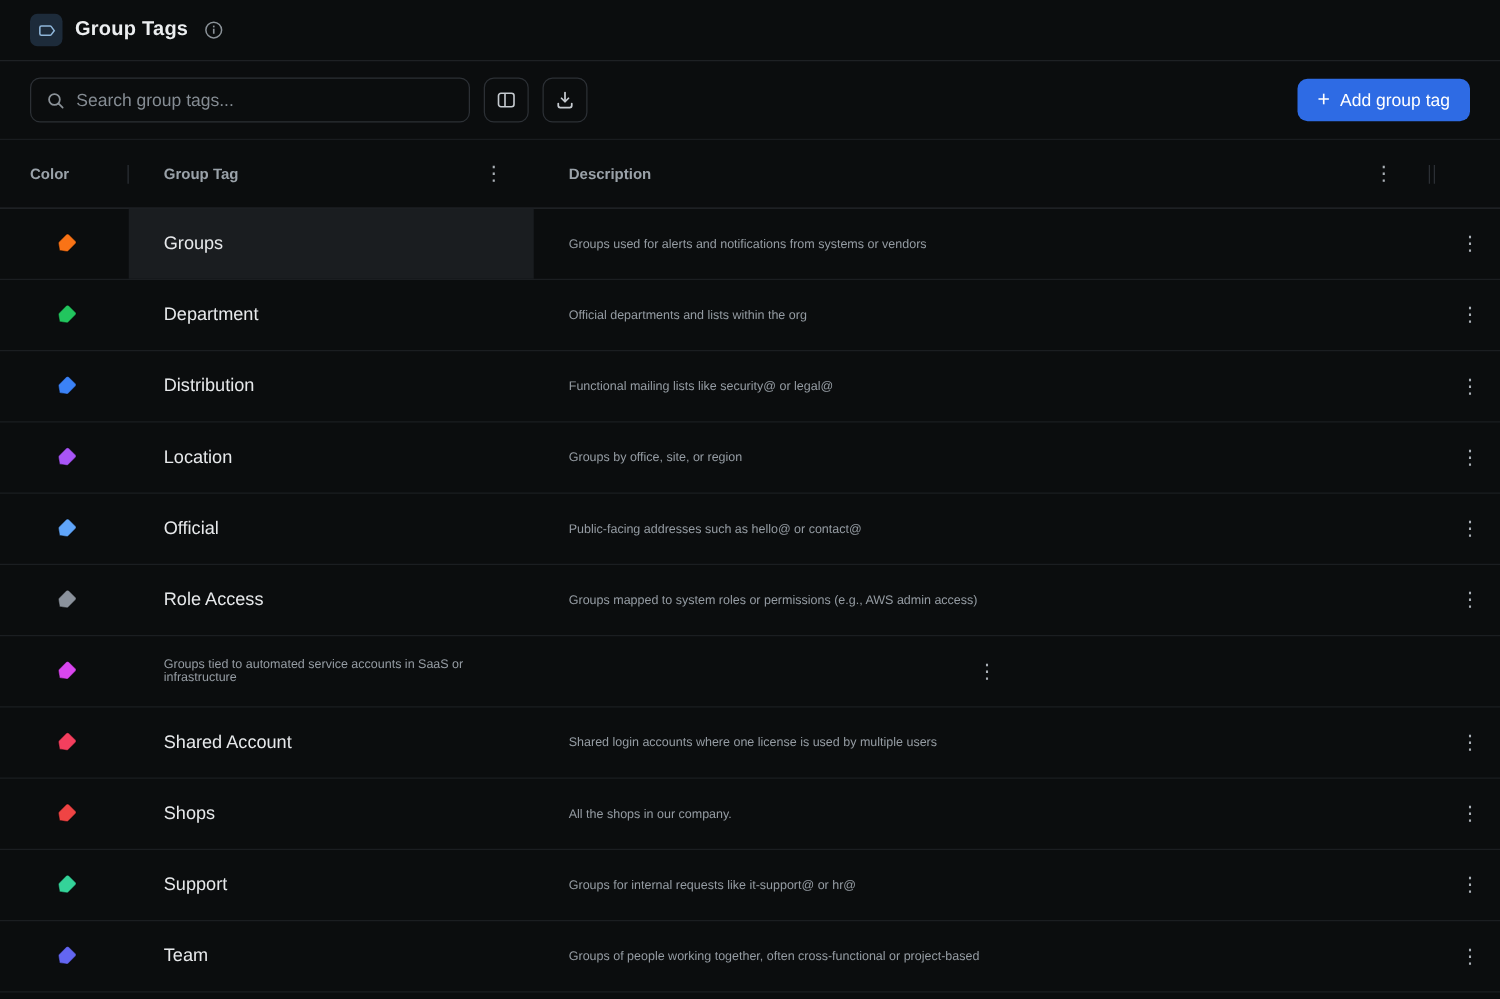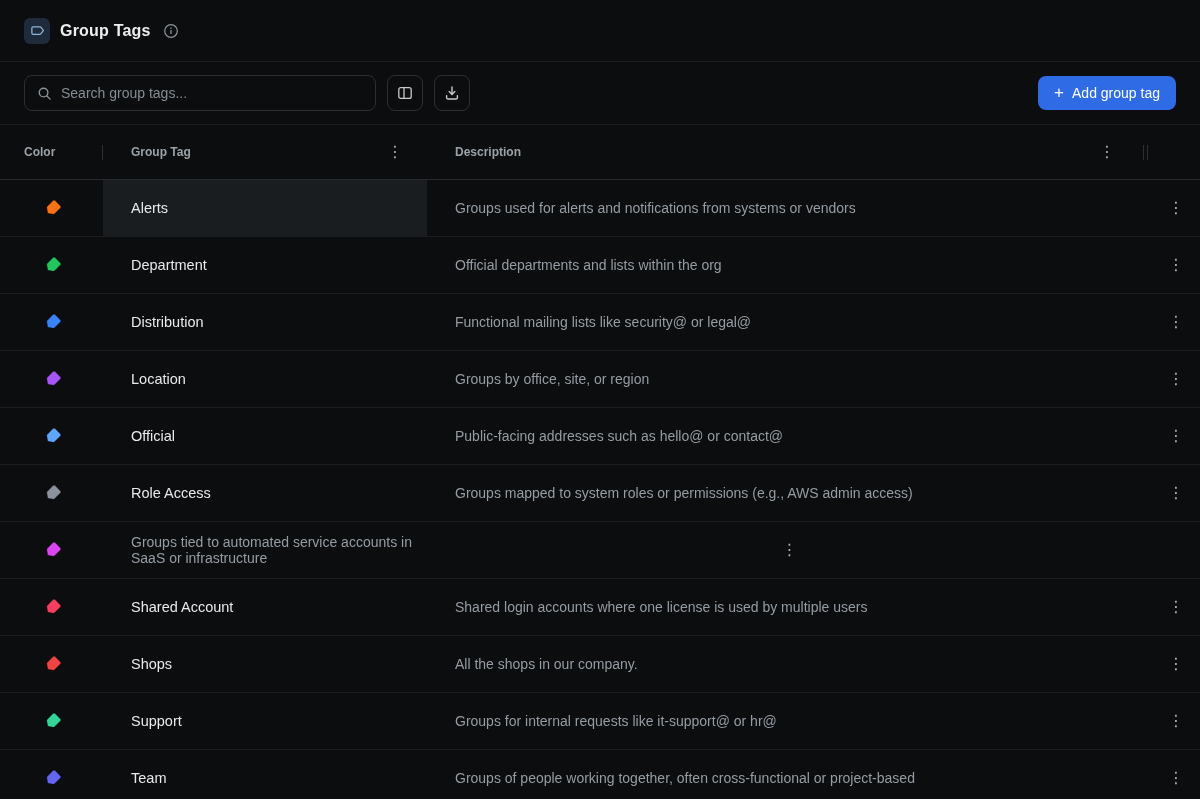--- a/index.html
+++ b/index.html
@@ -5,21 +5,21 @@
   * { box-sizing: border-box; margin: 0; padding: 0; }
   html, body { width: 1200px; height: 799px; overflow: hidden; }
   body {
     background: #0b0d0e;
     font-family: "Liberation Sans", "DejaVu Sans", sans-serif;
     color: #e7e9eb;
   }
 
   
   .topbar {
-    height: 62px;
+    height: 49px;
     display: flex;
     align-items: center;
     gap: 10px;
     padding: 0 24px;
     border-bottom: 1px solid #1e2124;
   }
   .app-badge {
     width: 26px; height: 26px;
     border-radius: 6px;
     background: #1d2b3a;
@@ -117,21 +117,21 @@
   .th-kebab { margin-right: 18px; }
 
   .row {
     height: 57px;
     border-bottom: 1px solid #1b1e21;
   }
   .cell { display: flex; align-items: center; }
   .cell-color { padding-left: 44px; }
   .cell-name { padding-left: 28px; font-size: 14.5px; font-weight: 500; color: #e7e9eb; }
   .cell-name.hl { background: #1a1d20; }
-  .cell-desc { padding-left: 28px; font-size: 14px; color: #959ca3; }
+  .cell-desc { padding-left: 28px; font-size: 10px; color: #959ca3; }
   .cell-actions { justify-content: center; }
   .tag-icon { transform: rotate(135deg); display: block; }
 </style>
 </head>
 <body>
 
 <div class="topbar">
   <span class="app-badge">
     <svg width="15" height="15" viewBox="0 0 24 24">
       <path d="M17.63 6.84C17.27 6.33 16.67 6 16 6H5c-1.1 0-2 .9-2 2v8c0 1.1.9 2 2 2h11c.67 0 1.27-.33 1.63-.84L21.4 12l-3.77-5.16z" fill="none" stroke="currentColor" stroke-width="2"></path>
@@ -210,21 +210,21 @@
 <div>
   <div class="grid-row row">
     <div class="cell cell-color">
       <span style="display: flex; color: rgb(249, 115, 22);">
         <svg class="tag-icon" width="18" height="18" viewBox="0 0 24 24">
           <path d="M17.63 5.84C17.27 5.33 16.67 5 16 5H5c-1.1 0-2 .9-2 2v10c0 1.1.9 2 2 2h11c.67 0 1.27-.33 1.63-.84L22 12l-4.37-6.16z" fill="currentColor" stroke="rgba(0,0,0,0.4)" stroke-width="1.2"></path>
         </svg>
       </span>
     </div>
     <div class="cell cell-name hl">
-      <span>Alerts</span>
+      <span>Groups</span>
     </div>
     <div class="cell cell-desc">
       <span>Groups used for alerts and notifications from systems or vendors</span>
     </div>
     <div class="cell cell-actions">
       <button class="kebab">⋮</button>
     </div>
   </div>
 
   <div class="grid-row row">

